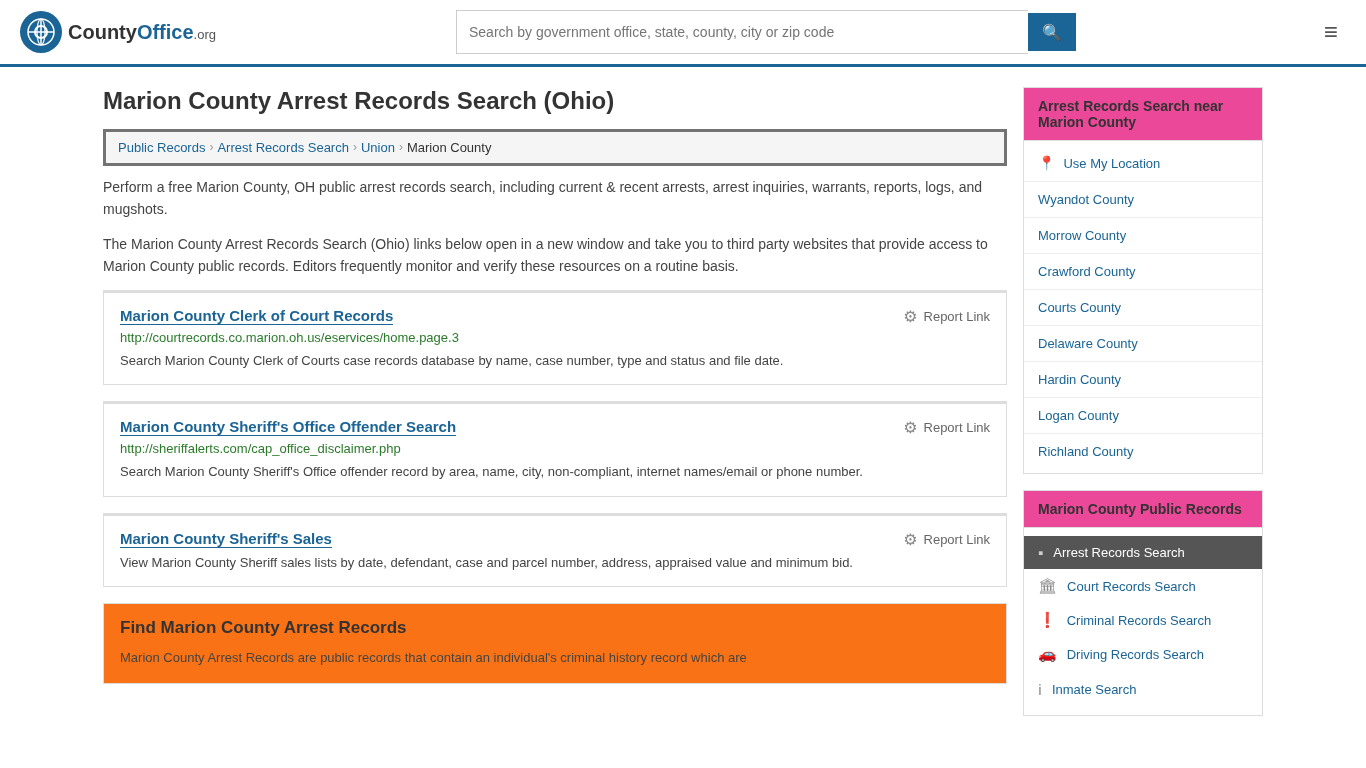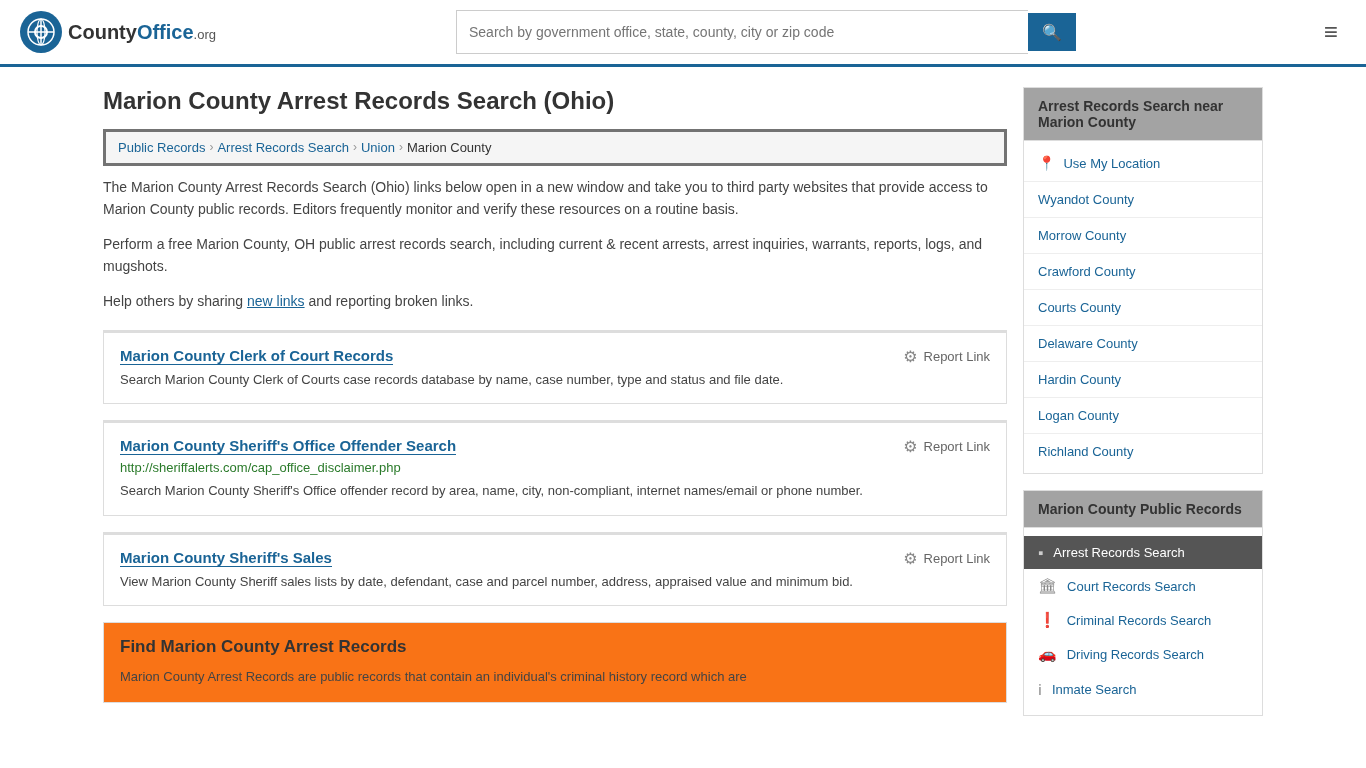--- a/index.html
+++ b/index.html
@@ -170,21 +170,21 @@
     .sidebar {
       width: 240px;
       flex-shrink: 0;
     }
 
     .sidebar-section {
       border: 1px solid #ddd;
       margin-bottom: 16px;
     }
     .sidebar-section-title {
-      background: #a3a3a3;
+      background: #ec4899;
       padding: 10px 14px;
       font-weight: bold;
       font-size: 14px;
       color: #333;
       border-bottom: 1px solid #ddd;
     }
     .sidebar-section-body { padding: 8px 0; }
 
     .sidebar-item {
       display: flex;
@@ -259,37 +259,35 @@
     <div class="breadcrumb">
       <a href="#">Public Records</a>
       <span class="breadcrumb-sep">›</span>
       <a href="#">Arrest Records Search</a>
       <span class="breadcrumb-sep">›</span>
       <a href="#">Union</a>
       <span class="breadcrumb-sep">›</span>
       <span>Marion County</span>
     </div>
 
+    <p class="description">Perform a free Marion County, OH public arrest records search, including current &amp; recent arrests, arrest inquiries, warrants, reports, logs, and mugshots.</p>
     <p class="description">The Marion County Arrest Records Search (Ohio) links below open in a new window and take you to third party websites that provide access to Marion County public records. Editors frequently monitor and verify these resources on a routine basis.</p>
-    <p class="description">Perform a free Marion County, OH public arrest records search, including current &amp; recent arrests, arrest inquiries, warrants, reports, logs, and mugshots.</p>
-    <p class="new-links-text">
-      <span>Help others by sharing </span><a href="#">new links</a><span> and reporting broken links.</span>
-    </p>
 
     <div id="records-container">
         <div class="record-card">
     <div class="record-card-header">
       <div class="record-title">
         <a href="#">Marion County Clerk of Court Records</a>
       </div>
       <div class="report-link">
         <span class="report-icon">⚙</span>
         <span>Report Link</span>
       </div>
     </div>
+    <div class="record-url">http://courtrecords.co.marion.oh.us/eservices/home.page.3</div>
     <div class="record-desc">Search Marion County Clerk of Courts case records database by name, case number, type and status and file date.</div>
   </div>
         <div class="record-card">
     <div class="record-card-header">
       <div class="record-title">
         <a href="#">Marion County Sheriff's Office Offender Search</a>
       </div>
       <div class="report-link">
         <span class="report-icon">⚙</span>
         <span>Report Link</span>

